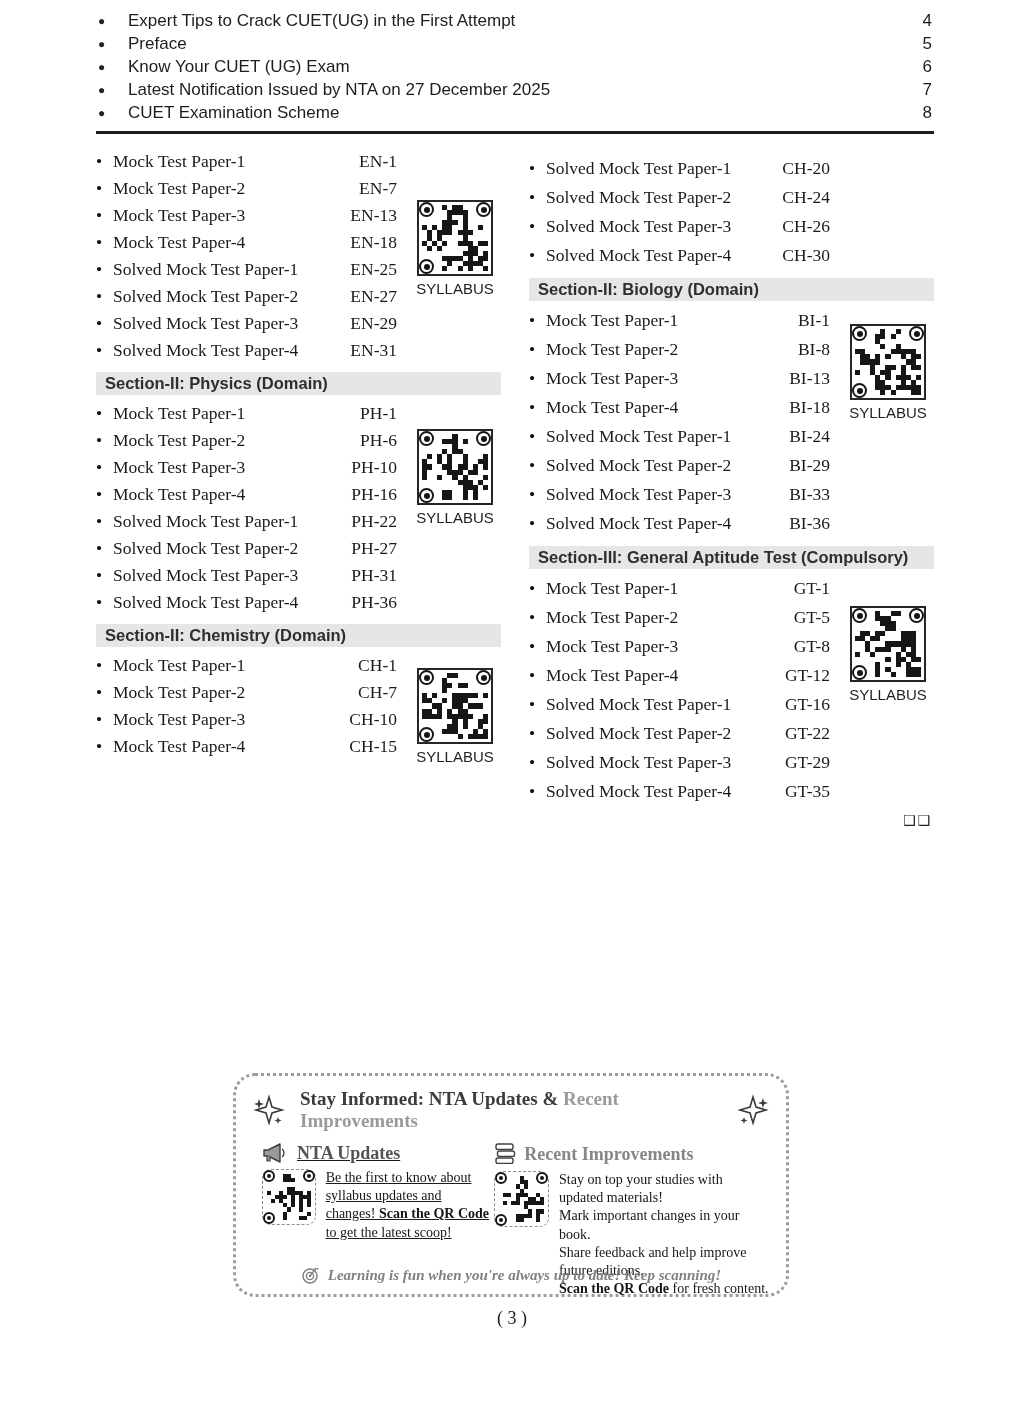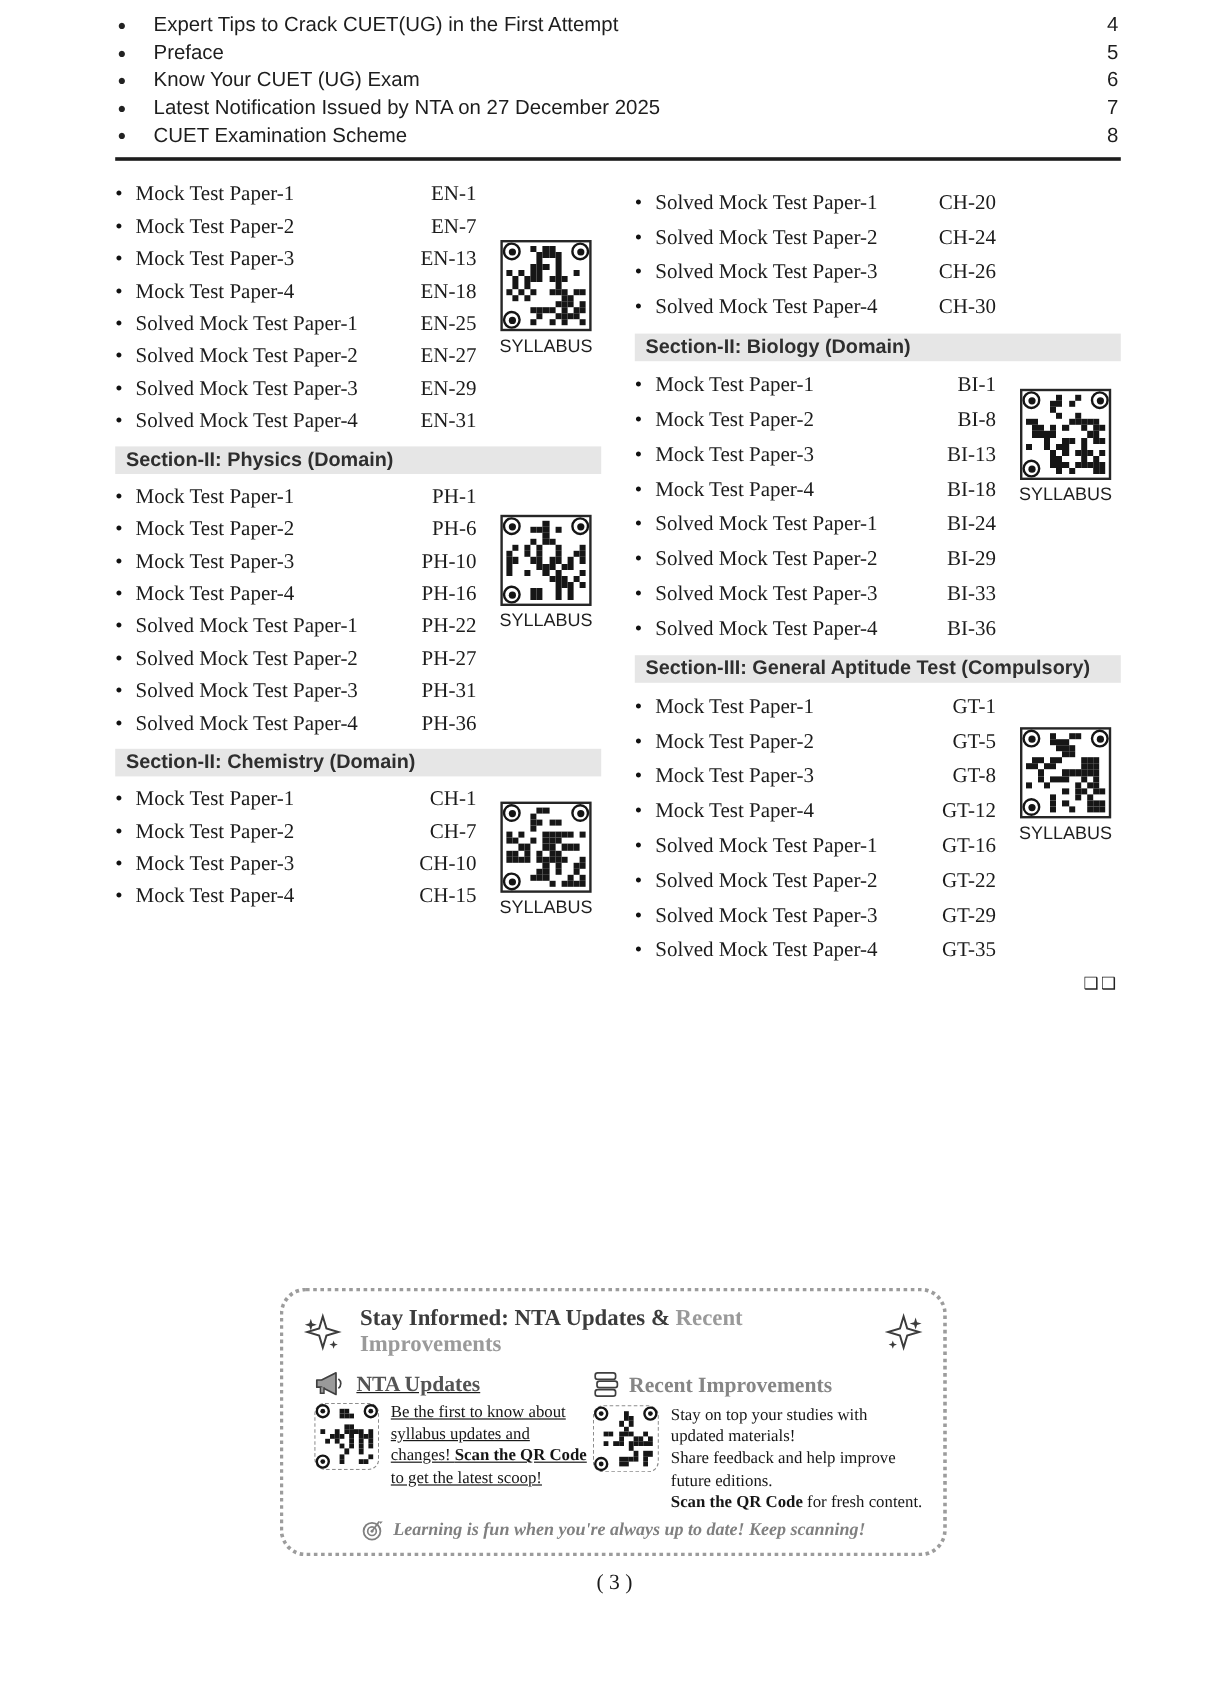--- a/index.html
+++ b/index.html
@@ -1547,20 +1547,21 @@
                 <div></div>
                 <div style="background: rgb(22, 22, 22);"></div>
                 <div></div>
               </div>
             <span class="finder tl"></span>
             <span class="finder tr"></span>
             <span class="finder bl"></span>
           </div>
           <div class="sub-body" style="width:216px">
               <div><span>Stay on top your studies with updated materials!</span></div>
+              <div><span>Mark important changes in your book.</span></div>
               <div><span>Share feedback and help improve future editions.</span></div>
               <div><span class="b">Scan the QR Code</span><span> for fresh content.</span></div>
             </div>
         </div>
       </div>
     </div>
 
     <div class="ib-footer">
       <span class="icon">
         <svg width="20" height="20" viewBox="0 0 20 20">

